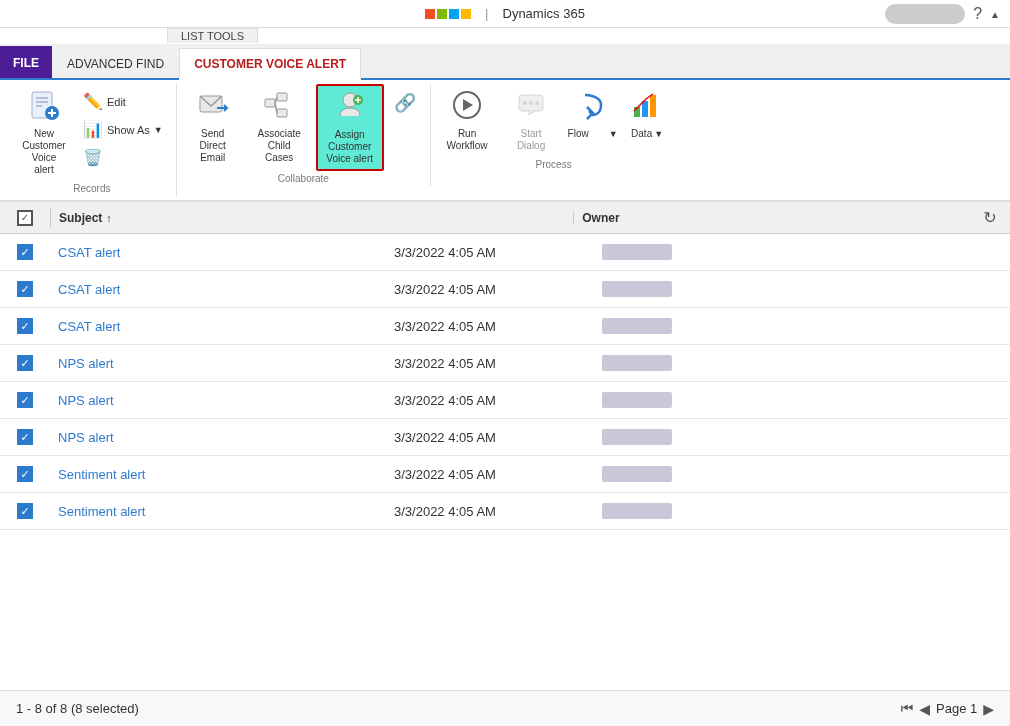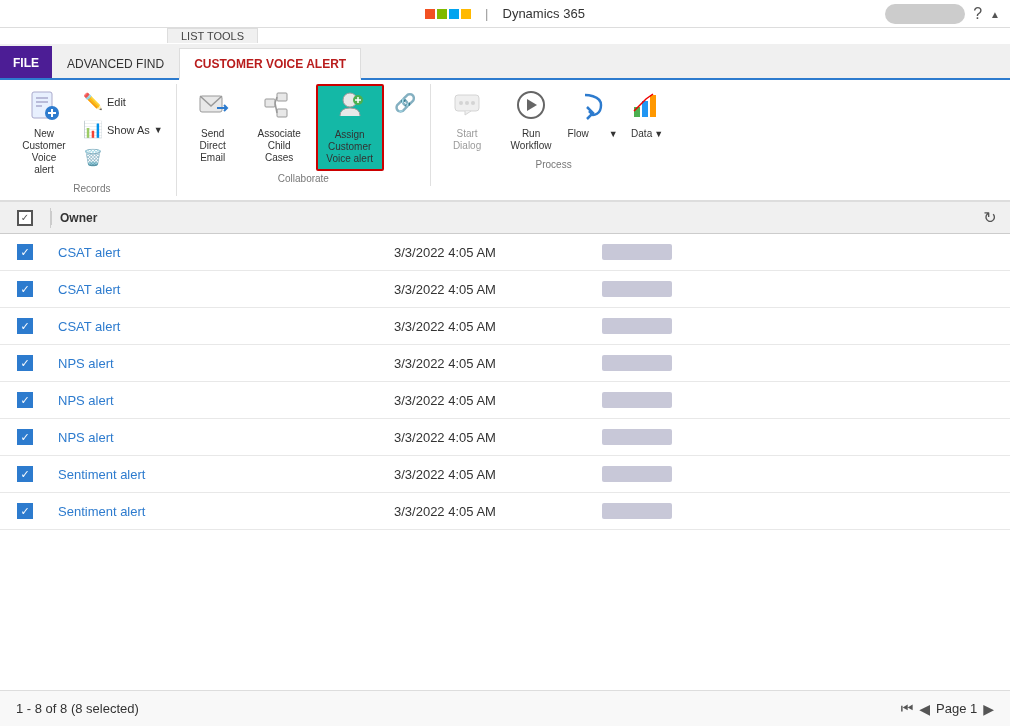--- a/index.html
+++ b/index.html
@@ -274,21 +274,21 @@
                 <rect x="2" y="10" width="10" height="8" rx="1" fill="#e8e8e8" stroke="#999"></rect>
                 <rect x="14" y="4" width="10" height="8" rx="1" fill="#e8e8e8" stroke="#999"></rect>
                 <rect x="14" y="20" width="10" height="8" rx="1" fill="#e8e8e8" stroke="#999"></rect>
                 <line x1="12" y1="14" x2="14" y2="8" stroke="#999" stroke-width="1.5"></line>
                 <line x1="12" y1="14" x2="14" y2="24" stroke="#999" stroke-width="1.5"></line>
               </svg>
             </div>
             <div class="btn-label" style="font-size:10px; max-width:62px; word-break:break-word;">Associate Child Cases</div>
           </div>
 
-          <div class="ribbon-btn highlighted" style="min-width:50px; max-width:68px; border:2px solid #cc0000; background:#14b8a6; padding:4px 6px;">
+          <div class="ribbon-btn highlighted" style="min-width:50px; max-width:68px; border:2px solid #cc0000; background:#5eead4; padding:4px 6px;">
             <div style="font-size:28px; line-height:1;">
               <svg width="32" height="32" viewBox="0 0 32 32">
                 <circle cx="16" cy="10" r="7" fill="#e8e8e8" stroke="#999"></circle>
                 <path d="M6 26 Q6 18 16 18 Q26 18 26 26" fill="#e8e8e8" stroke="#999"></path>
                 <circle cx="24" cy="10" r="5" fill="#4caf50"></circle>
                 <line x1="24" y1="7" x2="24" y2="13" stroke="white" stroke-width="1.5"></line>
                 <line x1="21" y1="10" x2="27" y2="10" stroke="white" stroke-width="1.5"></line>
               </svg>
             </div>
             <div class="btn-label" style="font-size:10px; max-width:64px; word-break:break-word;">Assign Customer Voice alert</div>
@@ -299,43 +299,43 @@
               <span style="font-size:18px;">🔗</span>
             </div>
           </div>
         </div>
         <div class="ribbon-group-label">Collaborate</div>
       </div>
 
       <div class="ribbon-group" style="border-right:none;">
         <div class="ribbon-group-items" style="gap:4px;">
 
+          <div class="ribbon-btn" style="min-width:50px; max-width:60px;">
+            <div style="font-size:28px; line-height:1;">
+              <svg width="32" height="32" viewBox="0 0 32 32">
+                <circle cx="16" cy="16" r="13" fill="none" stroke="#666" stroke-width="2"></circle>
+                <polyline points="12,10 22,16 12,22" fill="#666"></polyline>
+              </svg>
+            </div>
+            <div class="btn-label" style="font-size:10px;">Run Workflow</div>
+          </div>
+
           <div class="ribbon-btn" style="min-width:50px; max-width:60px; opacity:0.5;">
             <div style="font-size:28px; line-height:1;">
               <svg width="32" height="32" viewBox="0 0 32 32">
                 <rect x="4" y="6" width="24" height="16" rx="3" fill="#e0e0e0" stroke="#aaa"></rect>
                 <circle cx="10" cy="14" r="2" fill="#aaa"></circle>
                 <circle cx="16" cy="14" r="2" fill="#aaa"></circle>
                 <circle cx="22" cy="14" r="2" fill="#aaa"></circle>
                 <path d="M14 22 L14 26 L20 22" fill="#e0e0e0" stroke="#aaa"></path>
               </svg>
             </div>
             <div class="btn-label" style="font-size:10px;">Start Dialog</div>
           </div>
 
-          <div class="ribbon-btn" style="min-width:50px; max-width:60px;">
-            <div style="font-size:28px; line-height:1;">
-              <svg width="32" height="32" viewBox="0 0 32 32">
-                <circle cx="16" cy="16" r="13" fill="none" stroke="#666" stroke-width="2"></circle>
-                <polyline points="12,10 22,16 12,22" fill="#666"></polyline>
-              </svg>
-            </div>
-            <div class="btn-label" style="font-size:10px;">Run Workflow</div>
-          </div>
-
           <div class="ribbon-btn" style="min-width:44px; max-width:55px;">
             <div style="font-size:28px; line-height:1;">
               <svg width="32" height="32" viewBox="0 0 32 32">
                 <path d="M8 6 C8 6 24 6 24 16 C24 26 16 26 16 26 L12 22" fill="none" stroke="#2d7bce" stroke-width="2.5"></path>
                 <polyline points="10,18 16,24 10,30" fill="none" stroke="#2d7bce" stroke-width="2.5"></polyline>
               </svg>
             </div>
             <div style="display:flex; align-items:center; gap:20px;">
               <span class="btn-label" style="font-size:10px;">Flow</span>
               <span style="font-size:9px;">▼</span>
@@ -365,20 +365,24 @@
 
   <div style="flex:1; overflow:auto;">
 
     <div class="grid-header">
       <div class="grid-check-col">
         <div class="cb-header">
           <span style="font-size:10px; color:#555;">✓</span>
         </div>
       </div>
       <div style="width:1px; background:#ccc; height:20px;"></div>
+      <div class="grid-col-subject">
+        <span>Subject</span>
+        <span class="sort-arrow">↑</span>
+      </div>
       <div class="grid-col-owner">
         <span>Owner</span>
       </div>
       <div class="grid-col-actions">
         <span class="refresh-icon">↻</span>
       </div>
     </div>
 
     <div>
 

